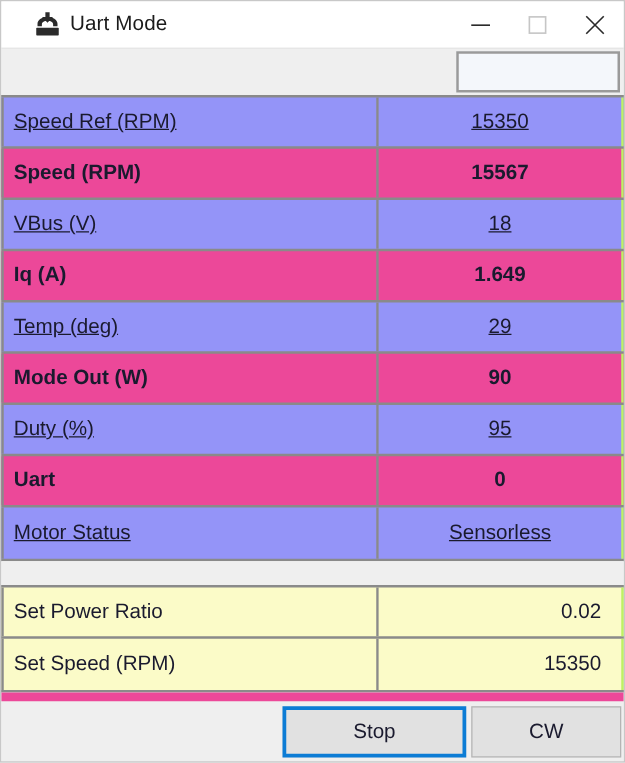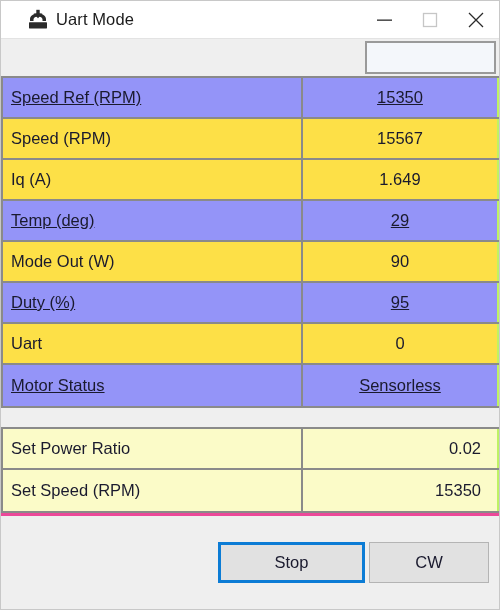--- a/index.html
+++ b/index.html
@@ -130,44 +130,44 @@
     border-right: 2px solid #8a8a8a;
     justify-content: flex-start;
   }
   .cell-value {
     flex: 1 1 auto;
     justify-content: center;
     border-right: 2px solid #bef264;
   }
 
   .status-table .row-dark .cell { background: #9494f8; text-decoration: underline; }
-  .status-table .row-light .cell { background: #fde047; }
+  .status-table .row-light .cell { background: #ec4899; font-weight: bold; }
 
   .gap {
     height: 18px;
     min-height: 18px;
     background: #efefef;
     border-top: 1px solid #efefef;
   }
 
   .set-table .cell { background: #fbfbc8; }
   .set-table .cell-value {
     justify-content: flex-end;
     padding-right: 16px;
   }
 
   
   .buttonbar {
     flex: 1 1 auto;
     background: #efefef;
-    border-top: 3px solid #ec4899;
+    border-top: 7px solid #ec4899;
     display: flex;
     align-items: center;
     justify-content: flex-end;
-    padding-right: 10px;
+    padding-right: 2px;
     min-height: 0;
   }
   .btn {
     height: 41px;
     box-sizing: border-box;
     background: #e1e1e1;
     border: 1px solid #adadad;
     font-family: "Liberation Sans", sans-serif;
     font-size: 16.5px;
     color: #1a1a2e;
@@ -229,20 +229,24 @@
 
   <div class="table status-table">
       <div class="row row-dark">
         <div class="cell cell-label">Speed Ref (RPM)</div>
         <div class="cell cell-value">15350</div>
       </div>
       <div class="row row-light">
         <div class="cell cell-label">Speed (RPM)</div>
         <div class="cell cell-value">15567</div>
       </div>
+      <div class="row row-dark">
+        <div class="cell cell-label">VBus (V)</div>
+        <div class="cell cell-value">18</div>
+      </div>
       <div class="row row-light">
         <div class="cell cell-label">Iq (A)</div>
         <div class="cell cell-value">1.649</div>
       </div>
       <div class="row row-dark">
         <div class="cell cell-label">Temp (deg)</div>
         <div class="cell cell-value">29</div>
       </div>
       <div class="row row-light">
         <div class="cell cell-label">Mode Out (W)</div>

